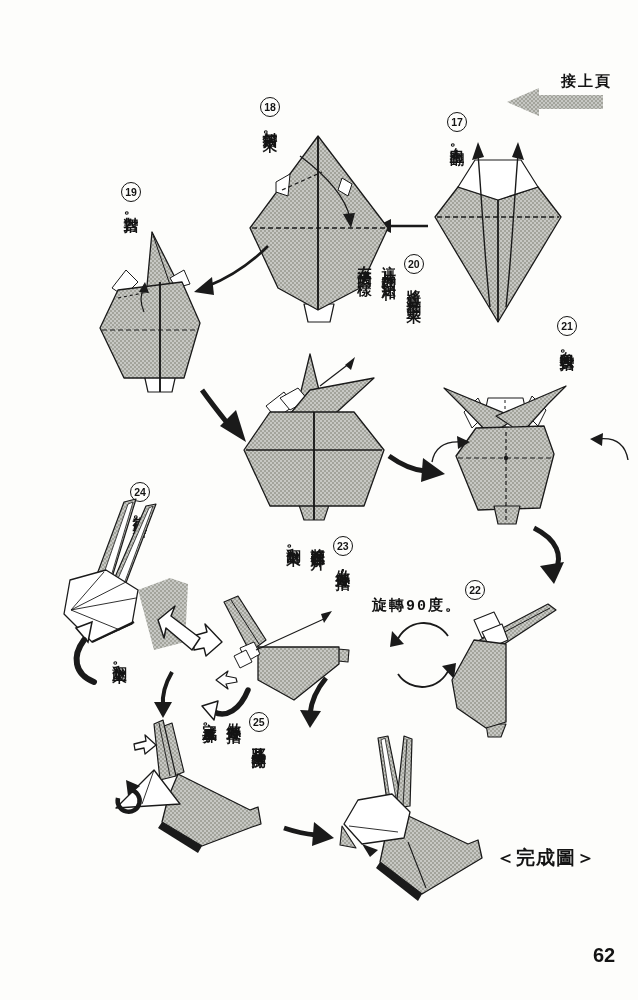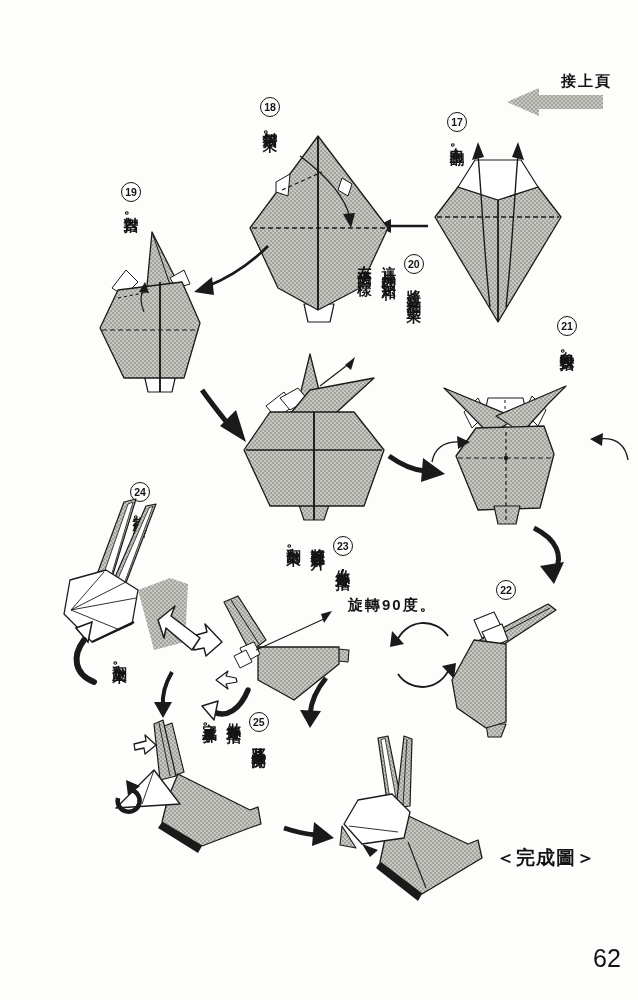--- a/index.html
+++ b/index.html
@@ -21,22 +21,22 @@
   .vblock{position:absolute;display:flex;flex-direction:row-reverse;gap:7px;}
   .vblock .vcol{writing-mode:vertical-rl;}
   .vblock.wide .vcol{letter-spacing:4px;}
   .vcap{position:absolute;}
   .circ{
     display:inline-block;writing-mode:horizontal-tb;text-orientation:mixed;
     width:18px;height:18px;border:1.6px solid #141414;border-radius:50%;
     font-size:10.5px;font-weight:bold;line-height:18px;text-align:center;
     letter-spacing:0;margin-bottom:3px;background:#fdfdfb;
   }
-  .hlabel{position:absolute;font-size:15px;font-weight:700;letter-spacing:2px;}
-  .pageno{position:absolute;font-size:25px;font-weight:400;}
+  .hlabel{position:absolute;font-size:15px;font-weight:700;letter-spacing:2px;font-family:Liberation Mono, monospace;}
+  .pageno{position:absolute;font-size:20px;font-weight:700;}
   .done{position:absolute;font-size:19px;font-weight:600;letter-spacing:1px;}
 </style>
 </head>
 <body>
 
 <div id="page">
 
   <svg width="0" height="0" class="abs" aria-hidden="true">
     <defs>
       <pattern id="ht" width="4" height="4" patternUnits="userSpaceOnUse">
@@ -158,24 +158,24 @@
     <polygon points="29,58 42,64 30,71" fill="#1a1a1a"></polygon>
     <path d="M 200,82 Q 196,58 170,61" fill="none" stroke="#1a1a1a" stroke-width="1.4"></path>
     <polygon points="175,55 162,61 174,68" fill="#1a1a1a"></polygon>
   </svg>
 
   <svg class="abs" style="left:526px;top:522px" width="48" height="64" viewBox="0 0 48 64">
     <path d="M 8,6 C 32,18 36,34 30,48" fill="none" stroke="#1a1a1a" stroke-width="5"></path>
     <polygon points="14,44 28,62 38,40" fill="#1a1a1a"></polygon>
   </svg>
 
-  <div class="abs" style="left:496px;top:580px">
+  <div class="abs" style="left:465px;top:580px">
     <span class="circ">22</span>
   </div>
-  <div class="hlabel" style="left:348px;top:596px;font-weight:600">旋轉90度。</div>
+  <div class="hlabel" style="left:372px;top:596px;font-weight:600">旋轉90度。</div>
   <svg class="abs" style="left:384px;top:616px" width="78" height="78" viewBox="0 0 78 78">
     <path d="M 64,20 A 29 29 0 0 0 13,25" fill="none" stroke="#1a1a1a" stroke-width="1.8"></path>
     <polygon points="8,15 6,31 20,28" fill="#1a1a1a"></polygon>
     <path d="M 14,58 A 29 29 0 0 0 65,53" fill="none" stroke="#1a1a1a" stroke-width="1.8"></path>
     <polygon points="70,63 72,47 58,50" fill="#1a1a1a"></polygon>
   </svg>
   <svg class="abs" style="left:444px;top:600px" width="125" height="140" viewBox="0 0 125 140" stroke-linejoin="round">
     <polygon points="32,42 104,4 112,10 48,52" fill="url(#ht)" stroke="#1a1a1a" stroke-width="1.2"></polygon>
     <line x1="38" y1="44" x2="106" y2="8" stroke="#1a1a1a" stroke-width="1"></line>
     <polygon points="30,20 50,12 58,28 38,38" fill="#fff" stroke="#1a1a1a" stroke-width="1.1"></polygon>

